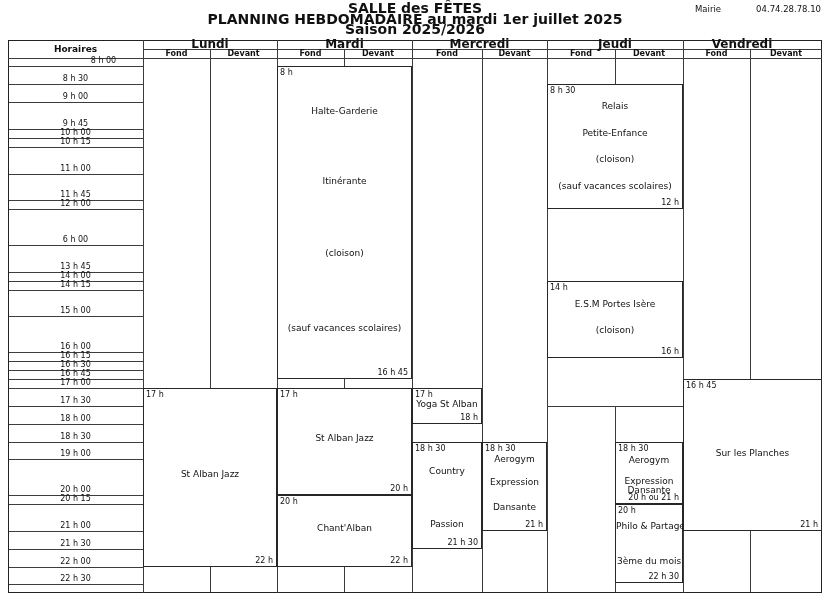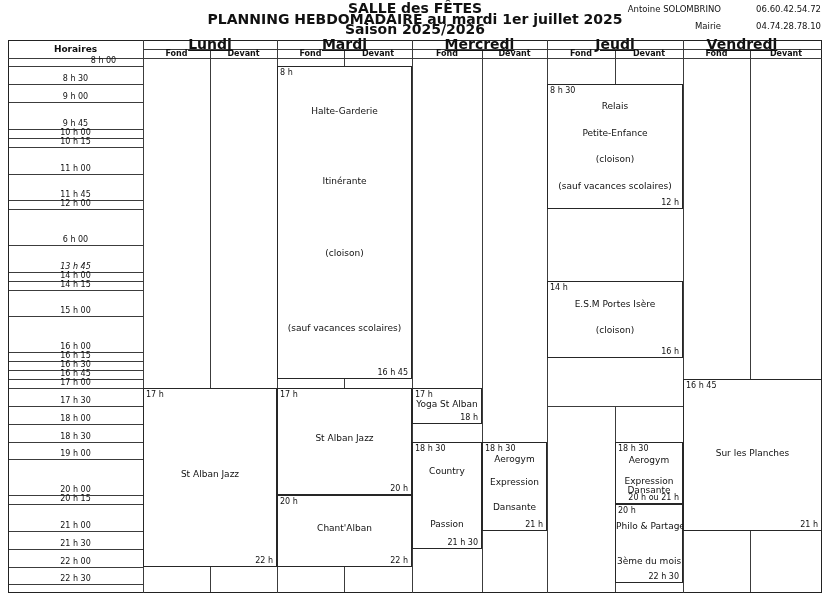--- a/index.html
+++ b/index.html
@@ -10,21 +10,21 @@
   .contacts{position:absolute;top:4px;right:10px;}
   .crow{display:flex;justify-content:flex-end;align-items:baseline;margin-bottom:7px;}
   .cname{font-size:8.5px;text-align:right;min-width:110px;}
   .cphone{font-size:8.5px;text-align:right;min-width:86px;margin-left:14px;}
   .frame{position:absolute;left:8px;top:40px;width:814px;height:553px;
          border:1.5px solid #222;box-sizing:border-box;}
   .vline{position:absolute;width:1px;background:#3c3c3c;}
   .hline{position:absolute;height:1px;background:#3c3c3c;}
   .hcell{position:absolute;text-align:center;font-weight:bold;font-size:8px;
          line-height:9px;white-space:nowrap;}
-  .hday{font-size:14px;text-decoration:underline;}
+  .hday{font-size:12px;}
   .hmain{font-size:9px;line-height:18px;}
   .tlabel{position:absolute;left:8px;width:135px;height:9px;text-align:center;
           font-size:8px;line-height:9px;white-space:nowrap;}
   .event{position:absolute;background:#fff;border:1.5px solid #262626;
          box-sizing:border-box;z-index:2;}
   .eline{position:absolute;left:0;width:100%;text-align:center;font-size:9px;
          line-height:10px;white-space:nowrap;}
   .tl{position:absolute;left:2px;top:1px;font-size:8px;line-height:9px;white-space:nowrap;}
   .br{position:absolute;right:3px;bottom:1px;font-size:8px;line-height:9px;white-space:nowrap;}
 </style>
@@ -33,24 +33,20 @@
 
 <div class="page">
 
   <div class="titles">
     <div>SALLE des FÊTES</div>
     <div>PLANNING HEBDOMADAIRE au mardi 1er juillet 2025</div>
     <div>Saison 2025/2026</div>
   </div>
 
   <div class="contacts">
-    <div class="crow">
-      <span class="cname">Antoine SOLOMBRINO</span>
-      <span class="cphone">06.60.42.54.72</span>
-    </div>
     <div class="crow">
       <span class="cname">Mairie</span>
       <span class="cphone">04.74.28.78.10</span>
     </div>
   </div>
 
   <div class="frame"></div>
 
   <div class="hline" style="left:143px;top:49px;width:679px;"></div>
   <div class="hline" style="left:8px;top:58px;width:814px;"></div>
@@ -124,21 +120,21 @@
   <div class="tlabel" style="top:56px;margin-left:28px;">8 h 00</div>
   <div class="tlabel" style="top:74px;">8 h 30</div>
   <div class="tlabel" style="top:92px;">9 h 00</div>
   <div class="tlabel" style="top:119px;">9 h 45</div>
   <div class="tlabel" style="top:128px;">10 h 00</div>
   <div class="tlabel" style="top:137px;">10 h 15</div>
   <div class="tlabel" style="top:164px;">11 h 00</div>
   <div class="tlabel" style="top:190px;">11 h 45</div>
   <div class="tlabel" style="top:199px;">12 h 00</div>
   <div class="tlabel" style="top:235px;">6 h 00</div>
-  <div class="tlabel" style="top:262px;font-style:italic;">13 h 45</div>
+  <div class="tlabel" style="top:262px;">13 h 45</div>
   <div class="tlabel" style="top:271px;">14 h 00</div>
   <div class="tlabel" style="top:280px;">14 h 15</div>
   <div class="tlabel" style="top:306px;">15 h 00</div>
   <div class="tlabel" style="top:342px;">16 h 00</div>
   <div class="tlabel" style="top:351px;">16 h 15</div>
   <div class="tlabel" style="top:360px;">16 h 30</div>
   <div class="tlabel" style="top:369px;">16 h 45</div>
   <div class="tlabel" style="top:378px;">17 h 00</div>
   <div class="tlabel" style="top:396px;">17 h 30</div>
   <div class="tlabel" style="top:414px;">18 h 00</div>

